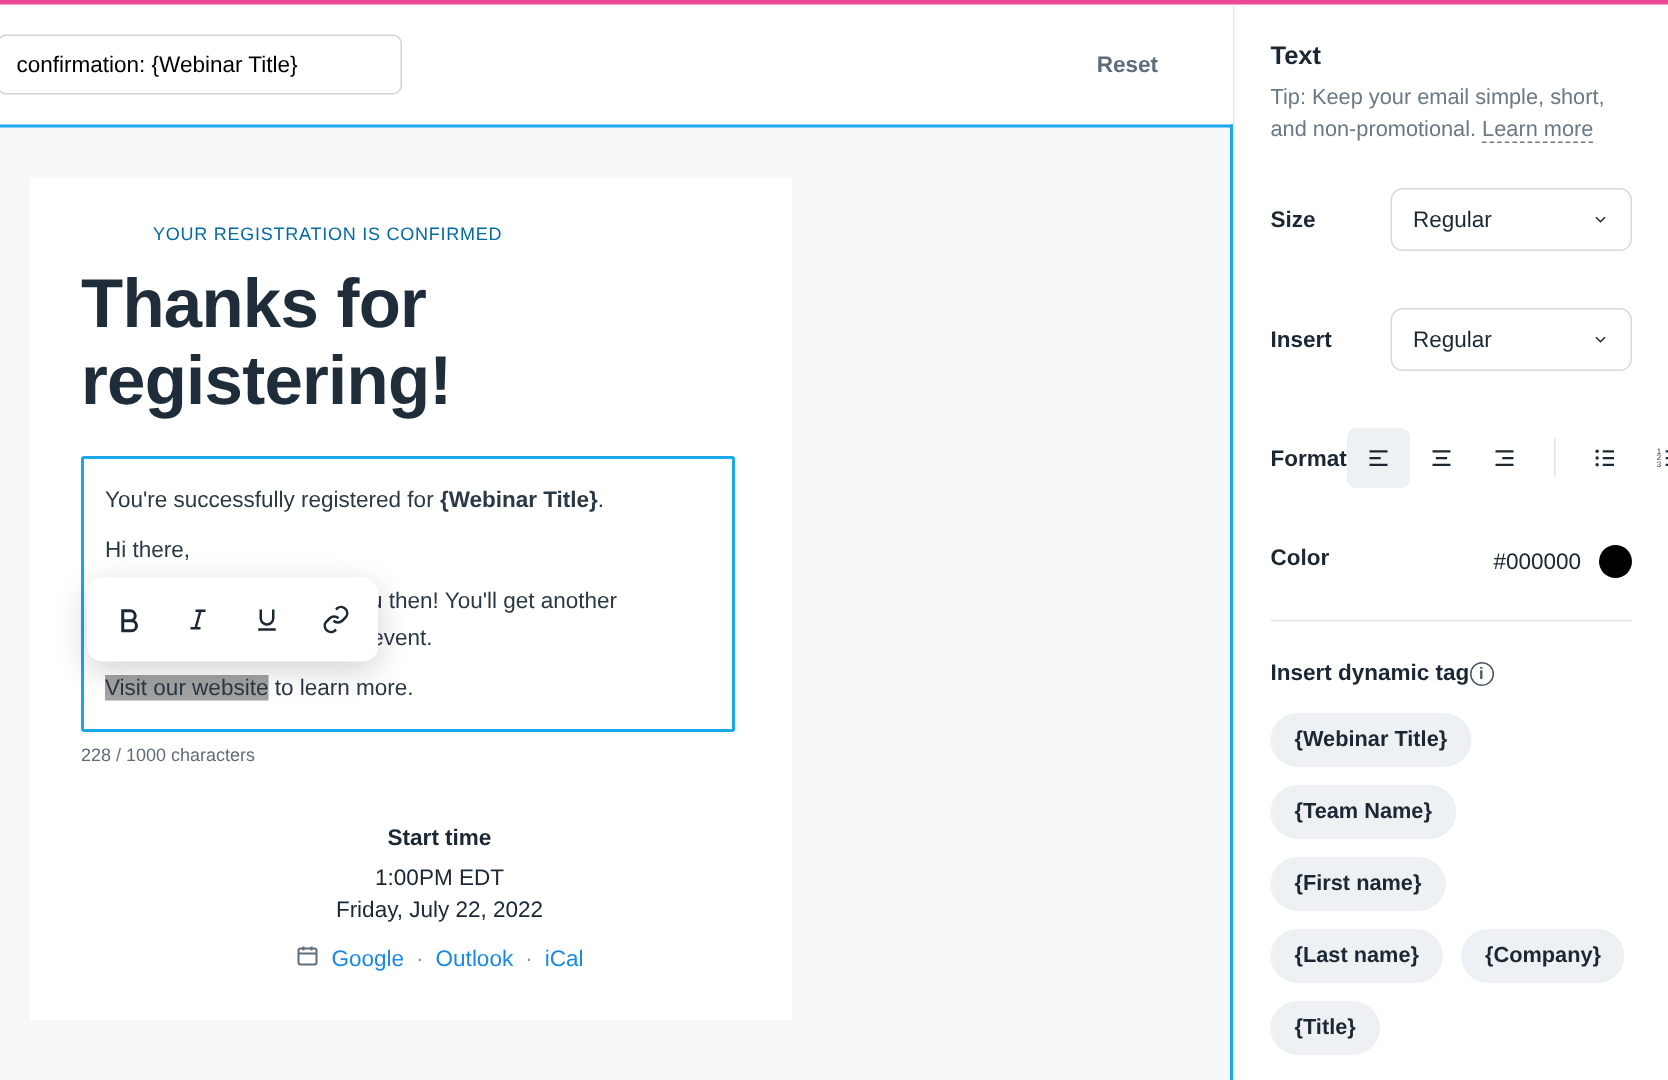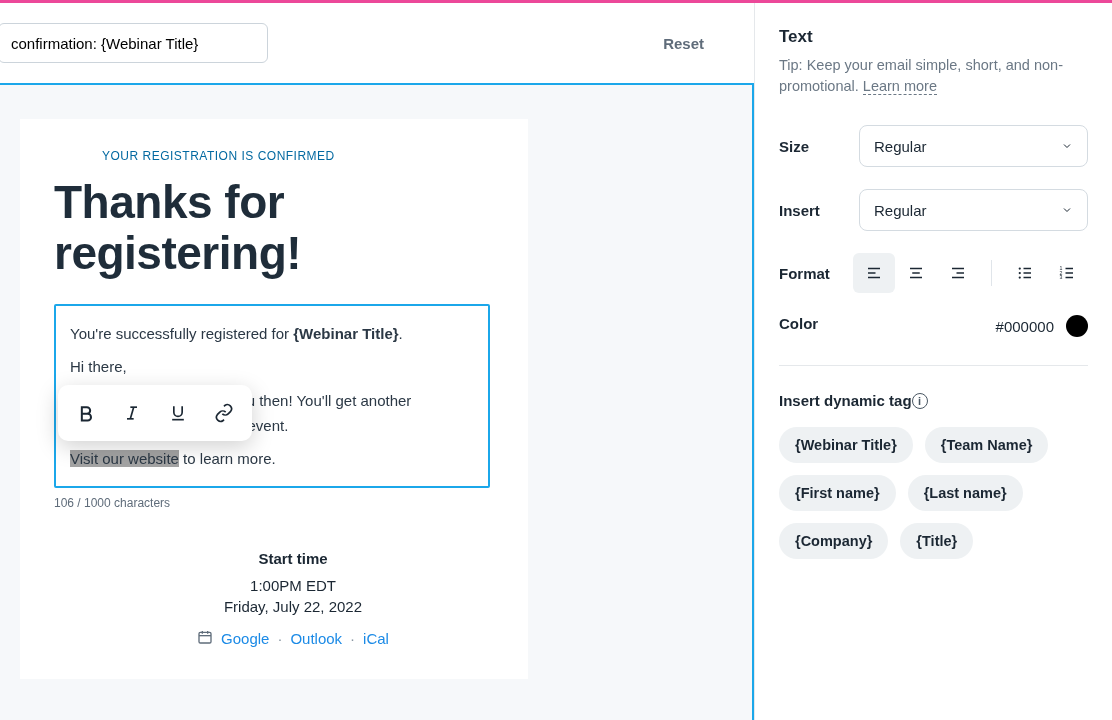--- a/index.html
+++ b/index.html
@@ -1,19 +1,19 @@
 <!DOCTYPE html>
 <html><head>
 <meta charset="utf-8">
 <style>
   * { box-sizing: border-box; margin: 0; padding: 0; }
   body { font-family: -apple-system, BlinkMacSystemFont, "Segoe UI", Helvetica, Arial, sans-serif; color: #1b2733; background: #fff; }
   .app { display: flex; height: 720px; width: 1112px; border-top: 3px solid #ec4899; overflow: hidden; }
   .left { flex: 1; display: flex; flex-direction: column; }
-  .right { width: 358px; border-left: 1px solid #e5e8eb; padding: 24px; overflow-y: auto; }
+  .right { width: 290px; border-left: 1px solid #e5e8eb; padding: 24px; overflow-y: auto; }
 
   
   .topbar { display: flex; align-items: center; padding: 20px 32px 20px 0; gap: 12px; }
   .subject-input { height: 40px; border: 1px solid #ccd4db; border-radius: 6px; padding: 0 12px; font-size: 15px; width: 270px; margin-left: -2px; }
   .spacer { flex: 1; }
   .btn { height: 40px; padding: 0 18px; border-radius: 8px; font-size: 15px; font-weight: 600; border: none; cursor: pointer; background: transparent; }
   .btn.reset { color: #5f6c7a; }
   .btn.send { background: #eef1f3; color: #1b2733; }
 
   
@@ -39,21 +39,21 @@
   .start-time .date { font-size: 15px; margin-bottom: 14px; }
   .cal-links { font-size: 15px; color: #1b8ae6; display: inline-flex; align-items: center; gap: 8px; }
   .cal-links a { color: #1b8ae6; text-decoration: none; }
   .cal-links .dot { color: #8a97a3; }
   .cal-icon { color: #5f6c7a; }
 
   
   .right h3 { font-size: 17px; font-weight: 700; margin-bottom: 8px; }
   .tip { font-size: 14.5px; color: #6b7885; line-height: 1.45; margin-bottom: 28px; }
   .tip a { color: #6b7885; text-decoration: underline dotted; border-bottom: 1px dashed #6b7885; text-decoration: none; }
-  .row { display: flex; align-items: center; margin-bottom: 22px; }
+  .row { display: flex; align-items: center; margin-bottom: 38px; }
   .row label { width: 80px; font-size: 15px; font-weight: 600; }
   .select { flex: 1; height: 42px; border: 1px solid #d4dbe1; border-radius: 8px; padding: 0 14px; display: flex; align-items: center; justify-content: space-between; font-size: 15px; cursor: pointer; }
   .chev { width: 12px; height: 12px; }
   .format-row .icons { display: flex; align-items: center; gap: 0; }
   .fmt-btn { width: 42px; height: 40px; border-radius: 6px; display: flex; align-items: center; justify-content: center; cursor: pointer; }
   .fmt-btn.active { background: #eef1f3; }
   .vdiv { width: 1px; height: 26px; background: #e0e5ea; margin: 0 12px; }
   .color-row { display: flex; align-items: flex-start; justify-content: space-between; margin-bottom: 28px; }
   .color-row label { font-size: 15px; font-weight: 600; }
   .color-val { display: flex; align-items: center; gap: 12px; font-size: 15px; }
@@ -111,21 +111,21 @@
           <p>
             <span>You're successfully registered for </span><strong>{Webinar Title}</strong><span>.</span>
           </p>
           <p>Hi there,</p>
           <p style="padding-left:140px;"><span>ng you then! You'll get another</span></p>
           <p style="padding-left:140px; margin-top:-8px;"><span>e the event.</span></p>
           <p>
             <span class="highlight">Visit our website</span><span> to learn more.</span>
           </p>
         </div>
-        <div class="char-count">106 / 1000 characters</div>
+        <div class="char-count">228 / 1000 characters</div>
 
         <div class="start-time">
           <h4>Start time</h4>
           <div class="time">1:00PM EDT</div>
           <div class="date">Friday, July 22, 2022</div>
           <div class="cal-links">
             <span class="cal-icon">
               <svg width="16" height="16" viewBox="0 0 24 24">
                   <rect x="3" y="5" width="18" height="16" rx="2" fill="none" stroke="#5f6c7a" stroke-width="2"></rect>
                   <line x1="3" y1="10" x2="21" y2="10" stroke="#5f6c7a" stroke-width="2"></line>

